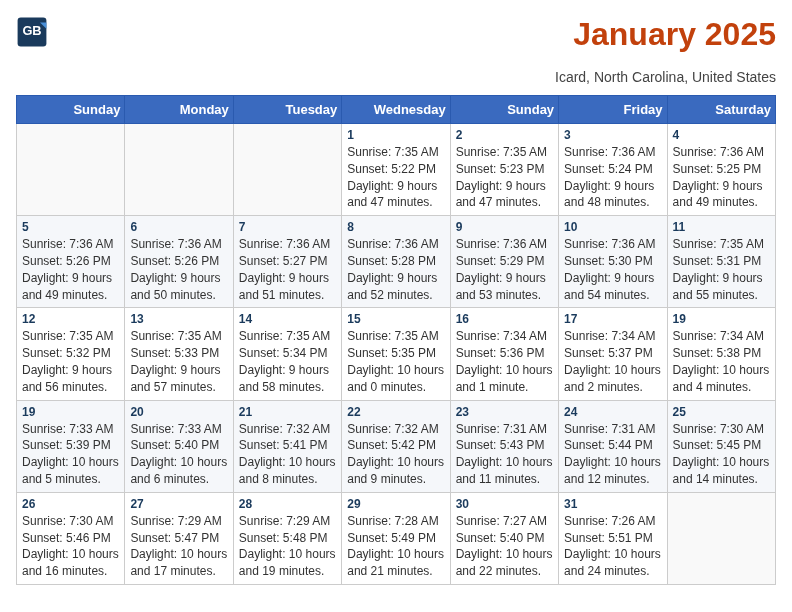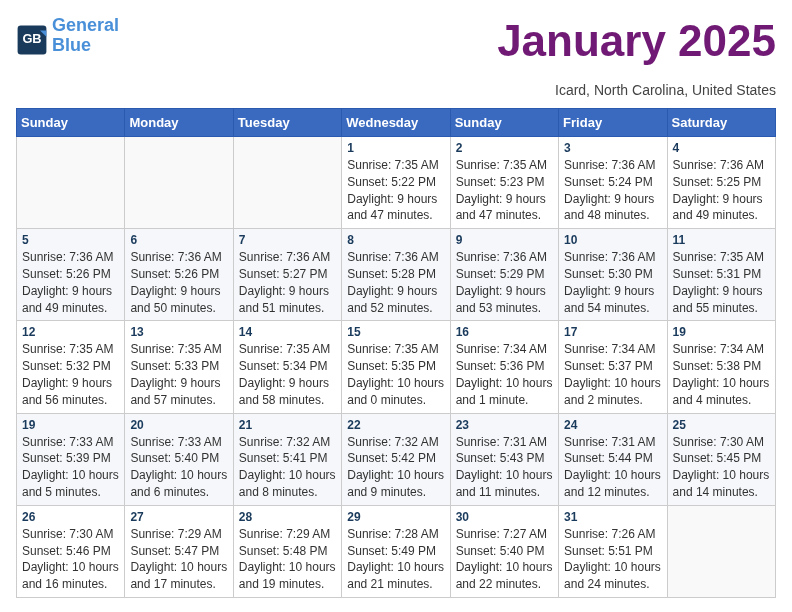--- a/index.html
+++ b/index.html
@@ -31,41 +31,41 @@
     }
     .logo-icon {
       width: 32px;
       height: 32px;
       margin-right: 4px;
     }
     .title-block {
       text-align: right;
     }
     .month-title {
-      font-size: 44px;
+      font-size: 32px;
       font-weight: bold;
-      color: #701a75;
+      color: #c2410c;
     }
     .location {
       font-size: 14px;
       color: #444;
       margin-top: 16px;
     }
     .calendar {
       width: 100%;
       border-collapse: collapse;
       border: 1px solid #ccc;
     }
     .calendar th {
       background: #3a6abf;
       color: #fff;
       font-size: 13px;
       font-weight: bold;
       padding: 6px 4px;
-      text-align: left;
+      text-align: right;
       border: 1px solid #2a5aaf;
     }
     .calendar td {
       border: 1px solid #ccc;
       vertical-align: top;
       padding: 4px 5px;
       width: calc(100% / 7);
       min-height: 80px;
       font-size: 10.5px;
       color: #333;
@@ -96,26 +96,20 @@
 </head>
 <body>
 
 <div class="header">
   <div class="logo">
     <svg class="logo-icon" viewBox="0 0 40 40">
       <rect x="2" y="2" width="36" height="36" rx="4" fill="#1a3a5c"></rect>
       <text x="20" y="24" text-anchor="middle" font-size="16" font-weight="bold" fill="#fff" font-family="Arial">GB</text>
       <polygon points="30,8 38,8 38,16" fill="#4a90d9"></polygon>
     </svg>
-    <div>
-      <div class="logo-text">
-        <span>General</span><br>
-        <span style="color:#4a90d9">Blue</span>
-      </div>
-    </div>
   </div>
   <div class="title-block">
     <div class="month-title">January 2025</div>
     <div class="location">Icard, North Carolina, United States</div>
   </div>
 </div>
 
 <table class="calendar">
   <thead>
     <tr>

